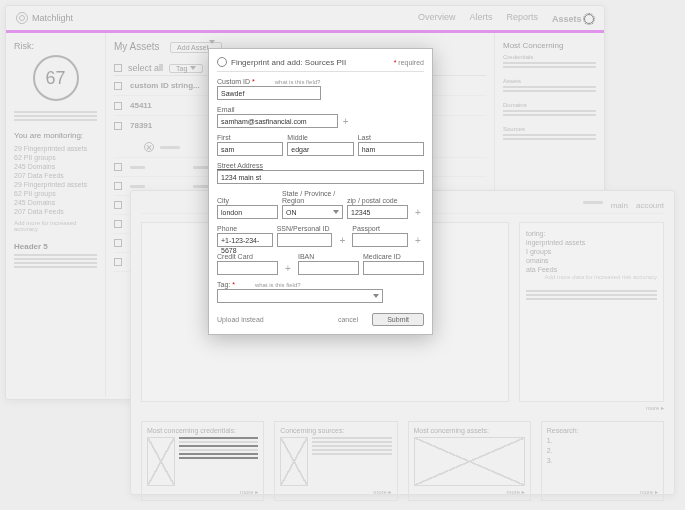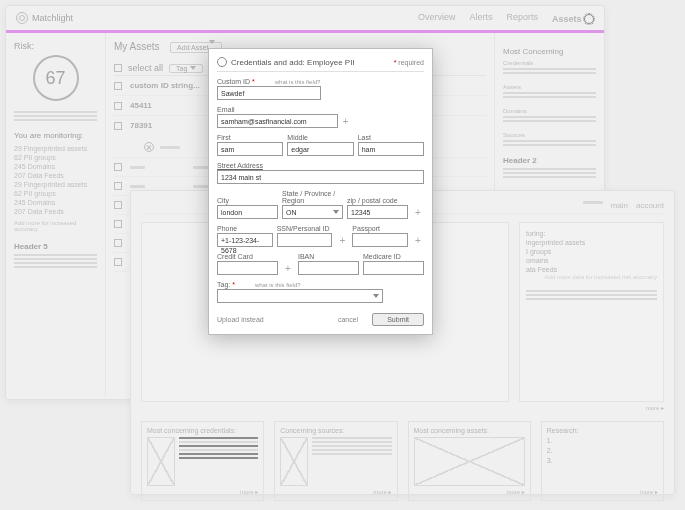--- a/index.html
+++ b/index.html
@@ -41,21 +41,21 @@
     .table-row { display: flex; align-items: center; gap: 8px; padding: 5px 0; border-bottom: 1px solid #eee; }
     .table-row .label { font-size: 8px; color: #777; min-width: 80px; font-weight: bold; }
     .bar { height: 3px; background: #ccc; border-radius: 1px; }
     .sub-row { display: flex; align-items: center; gap: 6px; padding-left: 30px; margin-top: 4px; }
     .circle-x { width: 10px; height: 10px; border: 1px solid #999; border-radius: 50%; position: relative; }
     .circle-x::before, .circle-x::after { content: ''; position: absolute; top: 4px; left: 1px; width: 6px; height: 1px; background: #999; }
     .circle-x::before { transform: rotate(45deg); }
     .circle-x::after { transform: rotate(-45deg); }
     
     .right-sidebar { width: 110px; padding: 8px; border-left: 1px solid #e5e5e5; }
-    .section-title { font-size: 8px; color: #666; margin-bottom: 4px; margin-top: 6px; }
+    .section-title { font-size: 8px; color: #666; margin-bottom: 4px; }
     .mini-cred { font-size: 6px; color: #999; margin-bottom: 2px; }
     
     .second-window { top: 190px; left: 130px; width: 545px; height: 305px; padding: 10px; }
     .second-nav { display: flex; gap: 8px; justify-content: flex-end; font-size: 8px; color: #999; padding-bottom: 3px; border-bottom: 1px solid #eee; }
     .second-body { display: flex; gap: 10px; margin-top: 8px; height: 180px; }
     .panel { border: 1px solid #e0e0e0; padding: 6px; background: #fff; }
     .left-panel { flex: 1; }
     .right-panel { width: 145px; }
     .right-panel .row { font-size: 7px; color: #888; padding: 1px 0; }
     .add-data { font-size: 6px; color: #bbb; text-align: right; }
@@ -226,28 +226,20 @@
       <div class="mini-cred" style="margin-top:8px">Domains</div>
       <div class="redacted-lines">
           <div class="line"></div>
           <div class="line"></div>
         </div>
       <div class="mini-cred" style="margin-top:8px">Sources</div>
       <div class="redacted-lines">
           <div class="line"></div>
           <div class="line"></div>
         </div>
-      <div class="header-box">
-        <div class="header-box-title">Header 2</div>
-        <div class="header-lines">
-            <div class="line"></div>
-            <div class="line"></div>
-            <div class="line"></div>
-          </div>
-      </div>
     </div>
   </div>
 </div>
 
 <div class="bg-window second-window">
   <div class="second-nav">
     <div class="bar" style="width:20px"></div>
     <span>main</span>
     <span>account</span>
   </div>
@@ -314,21 +306,21 @@
       <div class="more-link" style="margin-top:auto">more ▸</div>
     </div>
   </div>
 </div>
 
 <div class="scrim"></div>
 
 <div class="modal">
   <div class="modal-header">
     <span class="fp-icon"></span>
-    <span class="modal-title">Credentials and add: Employee PII</span>
+    <span class="modal-title">Fingerprint and add: Sources PII</span>
     <span class="required-label"> required</span>
   </div>
 
   <div class="field-row">
     <span class="field-label"><span>Custom ID</span> <span class="star">*</span><span class="field-hint">what is this field?</span></span>
     <div class="input" style="width:50%">Sawdef</div>
   </div>
 
   <div class="field-row">
     <span class="field-label">Email</span>

